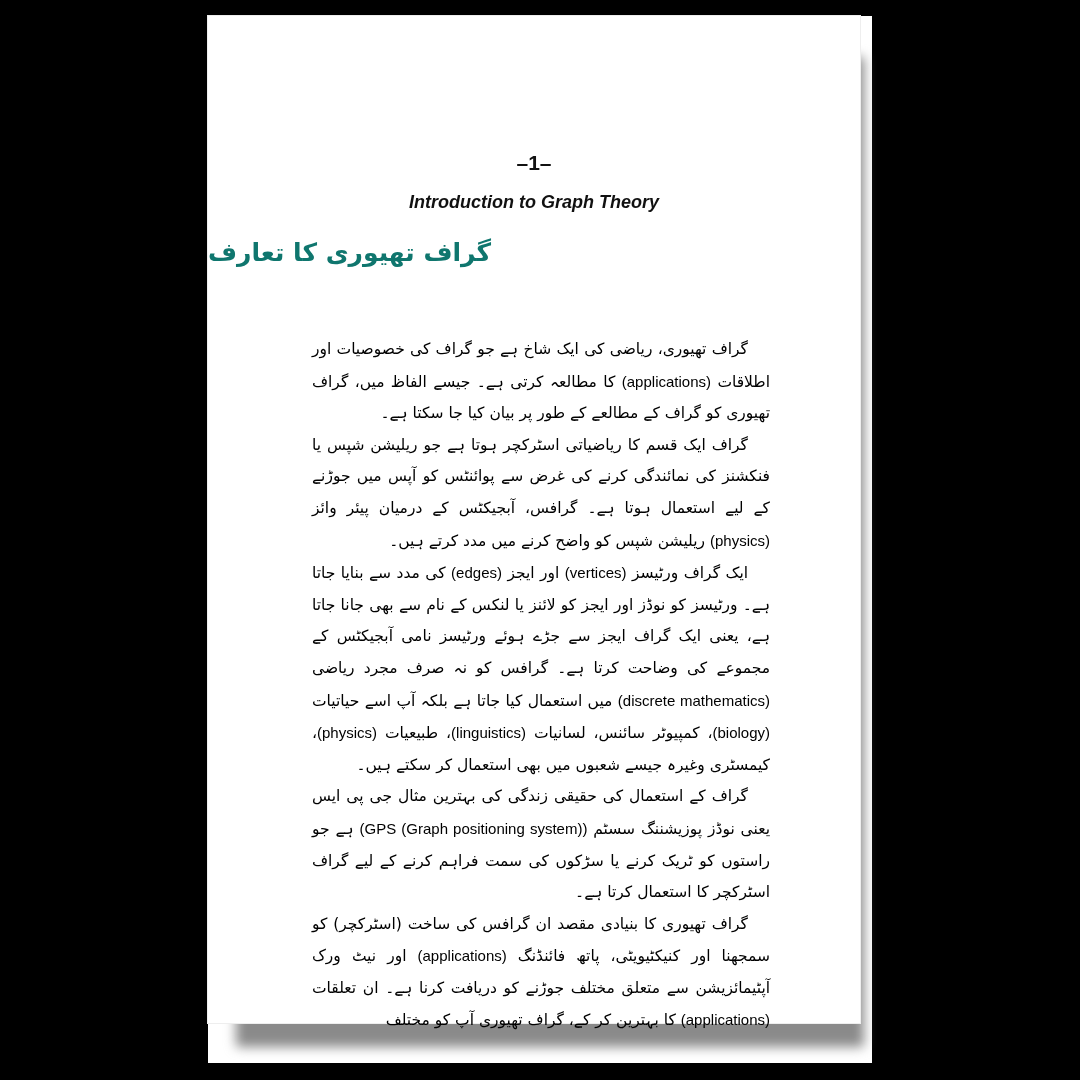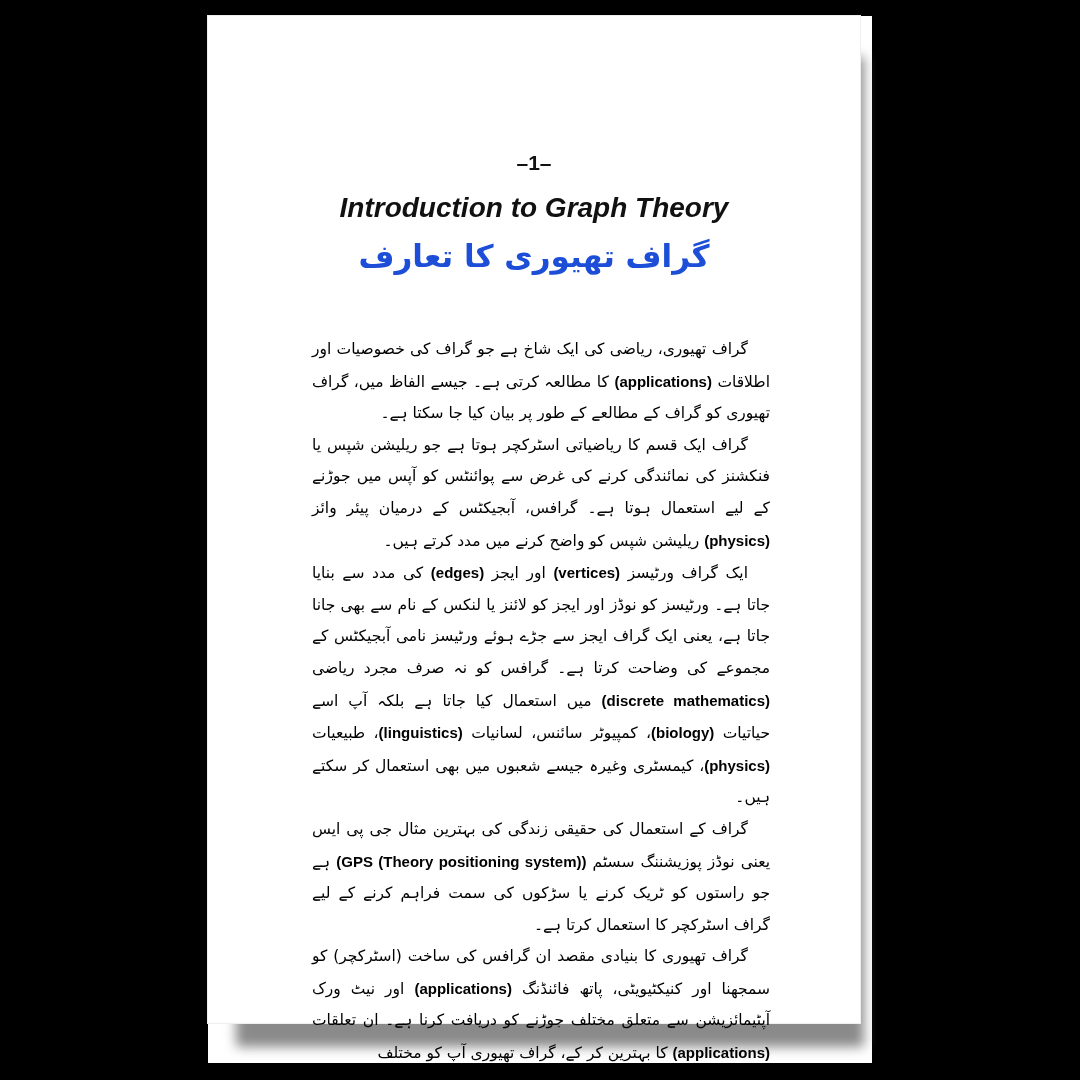--- a/index.html
+++ b/index.html
@@ -54,34 +54,34 @@
     }
     .title-en {
       position: absolute;
       left: 0;
       width: 100%;
       top: 176px;
       text-align: center;
       font-family: "Liberation Sans", sans-serif;
       font-weight: bold;
       font-style: italic;
-      font-size: 28px;
+      font-size: 18px;
       color: #111111;
     }
     .title-ur {
       position: absolute;
       left: 0;
       width: 100%;
       top: 222px;
-      text-align: center;
+      text-align: left;
       direction: rtl;
       font-family: "DejaVu Sans", sans-serif;
       font-weight: bold;
-      font-size: 31px;
-      color: #1d4ed8;
+      font-size: 25px;
+      color: #0f766e;
     }
     .body {
       position: absolute;
       left: 104px;
       top: 318px;
       width: 458px;
       direction: rtl;
       text-align: justify;
       font-family: "DejaVu Sans", sans-serif;
       font-size: 15.5px;
@@ -89,21 +89,21 @@
       color: #000000;
     }
     .body p {
       margin: 0;
       text-indent: 22px;
       text-align: justify;
       text-align-last: right;
     }
     .latin {
       font-family: "Liberation Sans", sans-serif;
-      font-weight: bold;
+      font-weight: normal;
       font-size: 15px;
       direction: ltr;
       unicode-bidi: embed;
     }
   </style>
 </head>
 <body>
 
 <div class="canvas"></div>
 <div class="shadow"></div>
@@ -117,19 +117,19 @@
     <p>
       <span>گراف تھیوری، ریاضی کی ایک شاخ ہے جو گراف کی خصوصیات اور اطلاقات </span><span class="latin">(applications)</span><span> کا مطالعہ کرتی ہے۔ جیسے الفاظ میں، گراف تھیوری کو گراف کے مطالعے کے طور پر بیان کیا جا سکتا ہے۔</span>
     </p>
     <p>
       <span>گراف ایک قسم کا ریاضیاتی اسٹرکچر ہوتا ہے جو ریلیشن شپس یا فنکشنز کی نمائندگی کرنے کی غرض سے پوائنٹس کو آپس میں جوڑنے کے لیے استعمال ہوتا ہے۔ گرافس، آبجیکٹس کے درمیان پیئر وائز </span><span class="latin">(physics)</span><span> ریلیشن شپس کو واضح کرنے میں مدد کرتے ہیں۔</span>
     </p>
     <p>
       <span>ایک گراف ورٹیسز </span><span class="latin">(vertices)</span><span> اور ایجز </span><span class="latin">(edges)</span><span> کی مدد سے بنایا جاتا ہے۔ ورٹیسز کو نوڈز اور ایجز کو لائنز یا لنکس کے نام سے بھی جانا جاتا ہے، یعنی ایک گراف ایجز سے جڑے ہوئے ورٹیسز نامی آبجیکٹس کے مجموعے کی وضاحت کرتا ہے۔ گرافس کو نہ صرف مجرد ریاضی </span><span class="latin">(discrete mathematics)</span><span> میں استعمال کیا جاتا ہے بلکہ آپ اسے حیاتیات </span><span class="latin">(biology)</span><span>، کمپیوٹر سائنس، لسانیات </span><span class="latin">(linguistics)</span><span>، طبیعیات </span><span class="latin">(physics)</span><span>، کیمسٹری وغیرہ جیسے شعبوں میں بھی استعمال کر سکتے ہیں۔</span>
     </p>
     <p>
-      <span>گراف کے استعمال کی حقیقی زندگی کی بہترین مثال جی پی ایس یعنی نوڈز پوزیشننگ سسٹم </span><span class="latin">(GPS (Theory positioning system))</span><span> ہے جو راستوں کو ٹریک کرنے یا سڑکوں کی سمت فراہم کرنے کے لیے گراف اسٹرکچر کا استعمال کرتا ہے۔</span>
+      <span>گراف کے استعمال کی حقیقی زندگی کی بہترین مثال جی پی ایس یعنی نوڈز پوزیشننگ سسٹم </span><span class="latin">(GPS (Graph positioning system))</span><span> ہے جو راستوں کو ٹریک کرنے یا سڑکوں کی سمت فراہم کرنے کے لیے گراف اسٹرکچر کا استعمال کرتا ہے۔</span>
     </p>
     <p>
       <span>گراف تھیوری کا بنیادی مقصد ان گرافس کی ساخت (اسٹرکچر) کو سمجھنا اور کنیکٹیویٹی، پاتھ فائنڈنگ </span><span class="latin">(applications)</span><span> اور نیٹ ورک آپٹیمائزیشن سے متعلق مختلف جوڑنے کو دریافت کرنا ہے۔ ان تعلقات </span><span class="latin">(applications)</span><span> کا بہترین کر کے، گراف تھیوری آپ کو مختلف</span>
     </p>
   </div>
 </div>
 
 </body></html>

